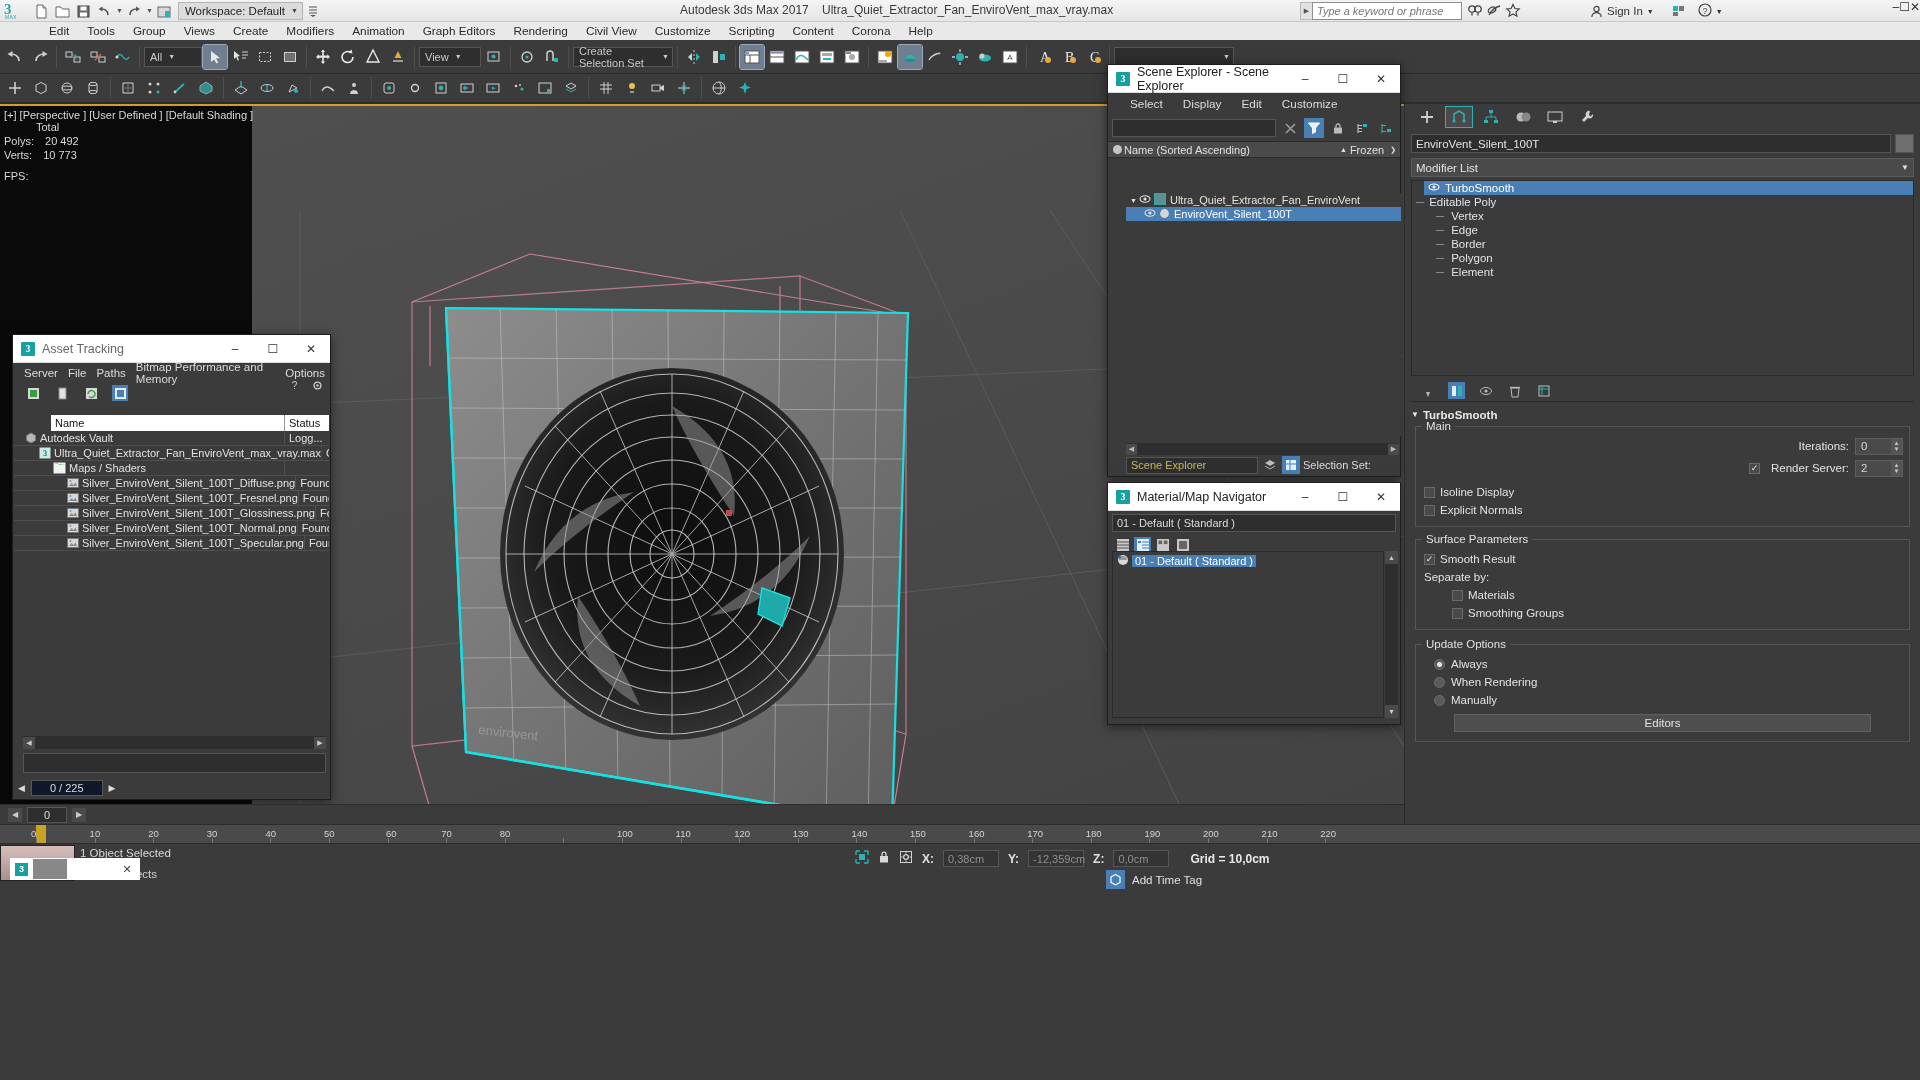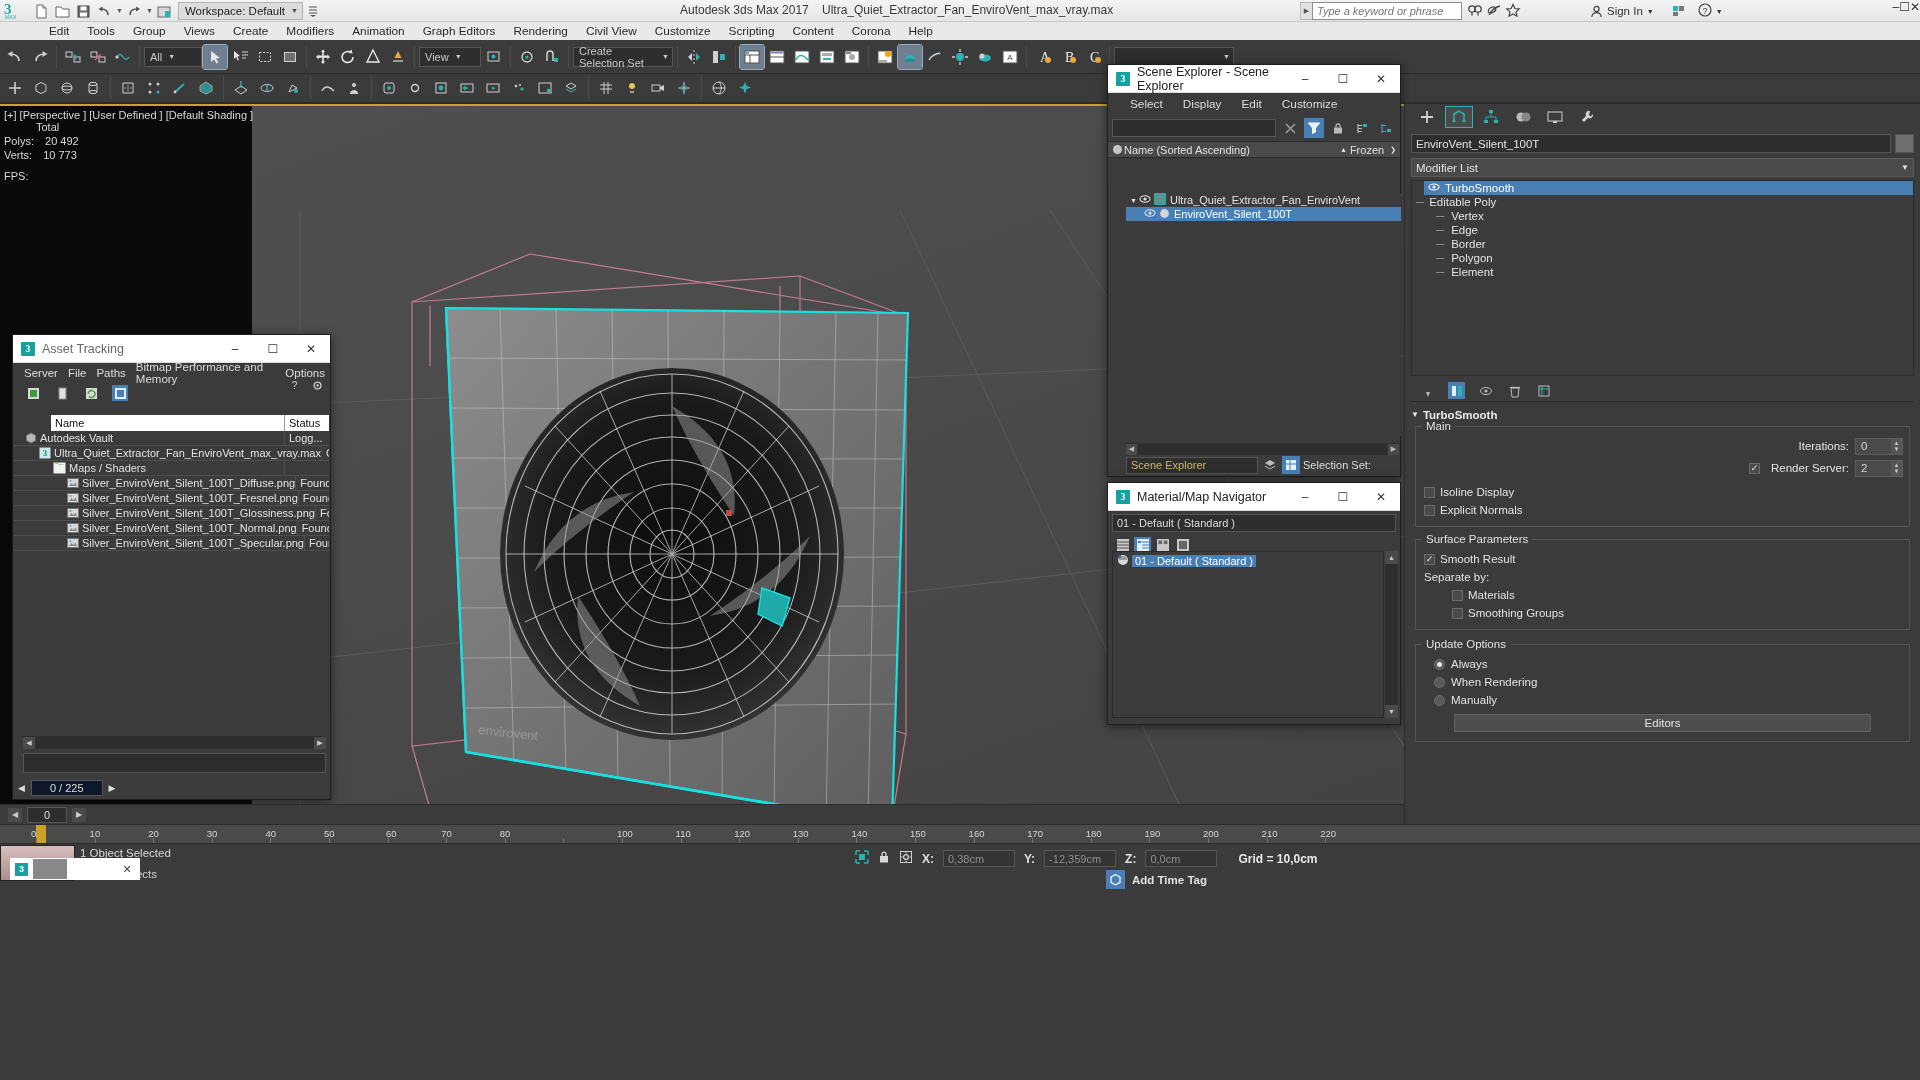--- a/index.html
+++ b/index.html
@@ -196,21 +196,21 @@
   .ruler { position:absolute; left:0; top:824px; width:1920px; height:20px; background:#4a4a4a;
      border-top:1px solid #2c2c2c; border-bottom:1px solid #2c2c2c; overflow:hidden;}
   .ruler .tick { position:absolute; top:3px; font-size:9.5px; color:#d4d4d4; }
   .ruler .tm { position:absolute; bottom:0; width:1px; height:5px; background:#777;}
   .slider-blk { position:absolute; left:36px; top:0; width:10px; height:18px; background:#c9a227;}
   .statusbar { position:absolute; left:0; top:844px; width:1920px; height:58px; background:#3b3b3b;}
   .sb-prompt { position:absolute; left:10px; top:24px; font-size:11.5px; color:#d0d0d0;}
   .sb-sel { position:absolute; left:80px; top:3px; font-size:11.5px; color:#d8d8d8;}
   .sb-thumb { position:absolute; left:0; top:1px; width:75px; height:36px;
      background:linear-gradient(#d8bdbd,#a98f8f); border:1px solid #222;}
-  .coordbox { height:17px; background:#343434; border:1px solid #555; width:72px;
+  .coordbox { height:17px; background:#343434; border:1px solid #555; width:56px;
      font-size:11px; color:#909090; padding-left:4px; line-height:17px;}
   .tskwin { position:absolute; left:10px; top:858px; width:130px; height:22px;
      background:#fff; display:flex; align-items:center; font-size:11px; color:#222; }
   .tskwin .ic { width:13px; height:13px; background:#18a0a0; color:#fff; font-size:9px;
      display:flex; align-items:center; justify-content:center; margin:0 5px; font-weight:bold;}
   .tskwin .x { margin-left:auto; width:26px; text-align:center; color:#444;}
 
   .fan-svg { position:absolute; left:0; top:0; }
 </style>
 </head>
@@ -1455,21 +1455,21 @@
     <div class="coordbox">0,0cm</div>
     <span style="color:#e8e8e8;font-weight:bold;margin-left:12px;">Grid = 10,0cm</span>
   </div>
 
   <div style="position:absolute;left:1106px;top:26px;display:flex;align-items:center;gap:7px;">
     <span style="background:#4a7fb5;width:19px;height:19px;display:flex;align-items:center;justify-content:center;">
       <svg width="13" height="13" viewBox="0 0 13 13">
           <path d="M6.5 1.5l4.5 2.6v5.2l-4.5 2.6-4.5-2.6V4.1z" fill="none" stroke="#fff" stroke-width="1.2"></path>
         </svg>
       </span>
-    <span style="font-size:11.5px;color:#e0e0e0;font-weight:bold;">Add Time Tag</span>
+    <span style="font-size:11.5px;color:#e0e0e0;">Add Time Tag</span>
   </div>
 
 </div>
 
 <div class="tskwin">
   <span class="ic">3</span>
   <span style="width:34px;height:20px;background:#888;display:inline-block;"></span>
   <span class="x">✕</span>
 </div>
 

